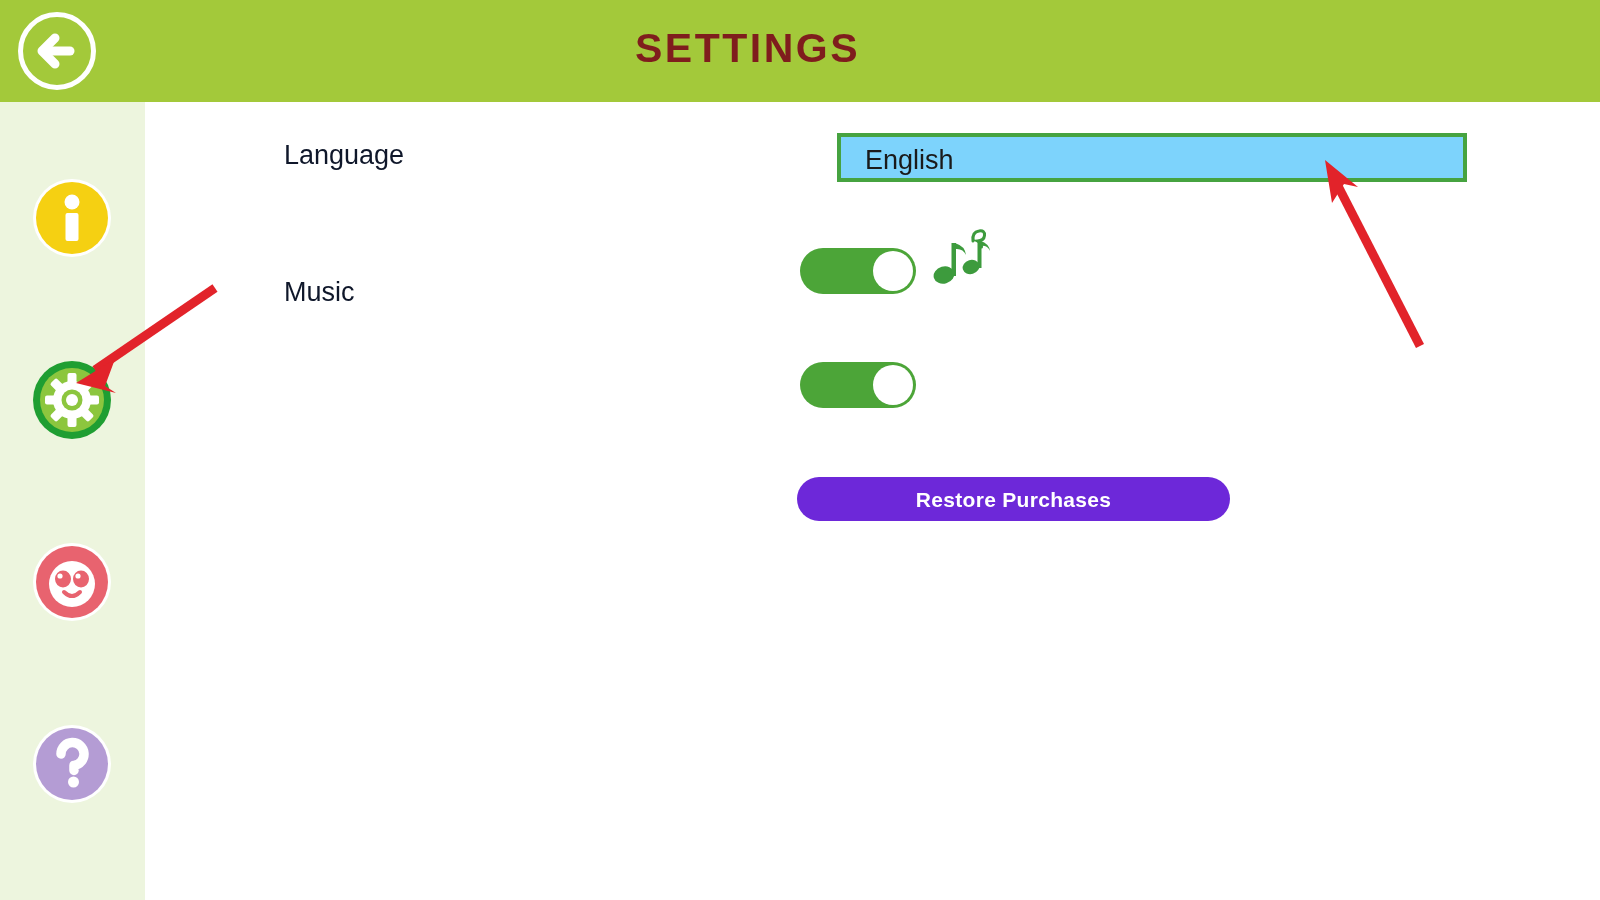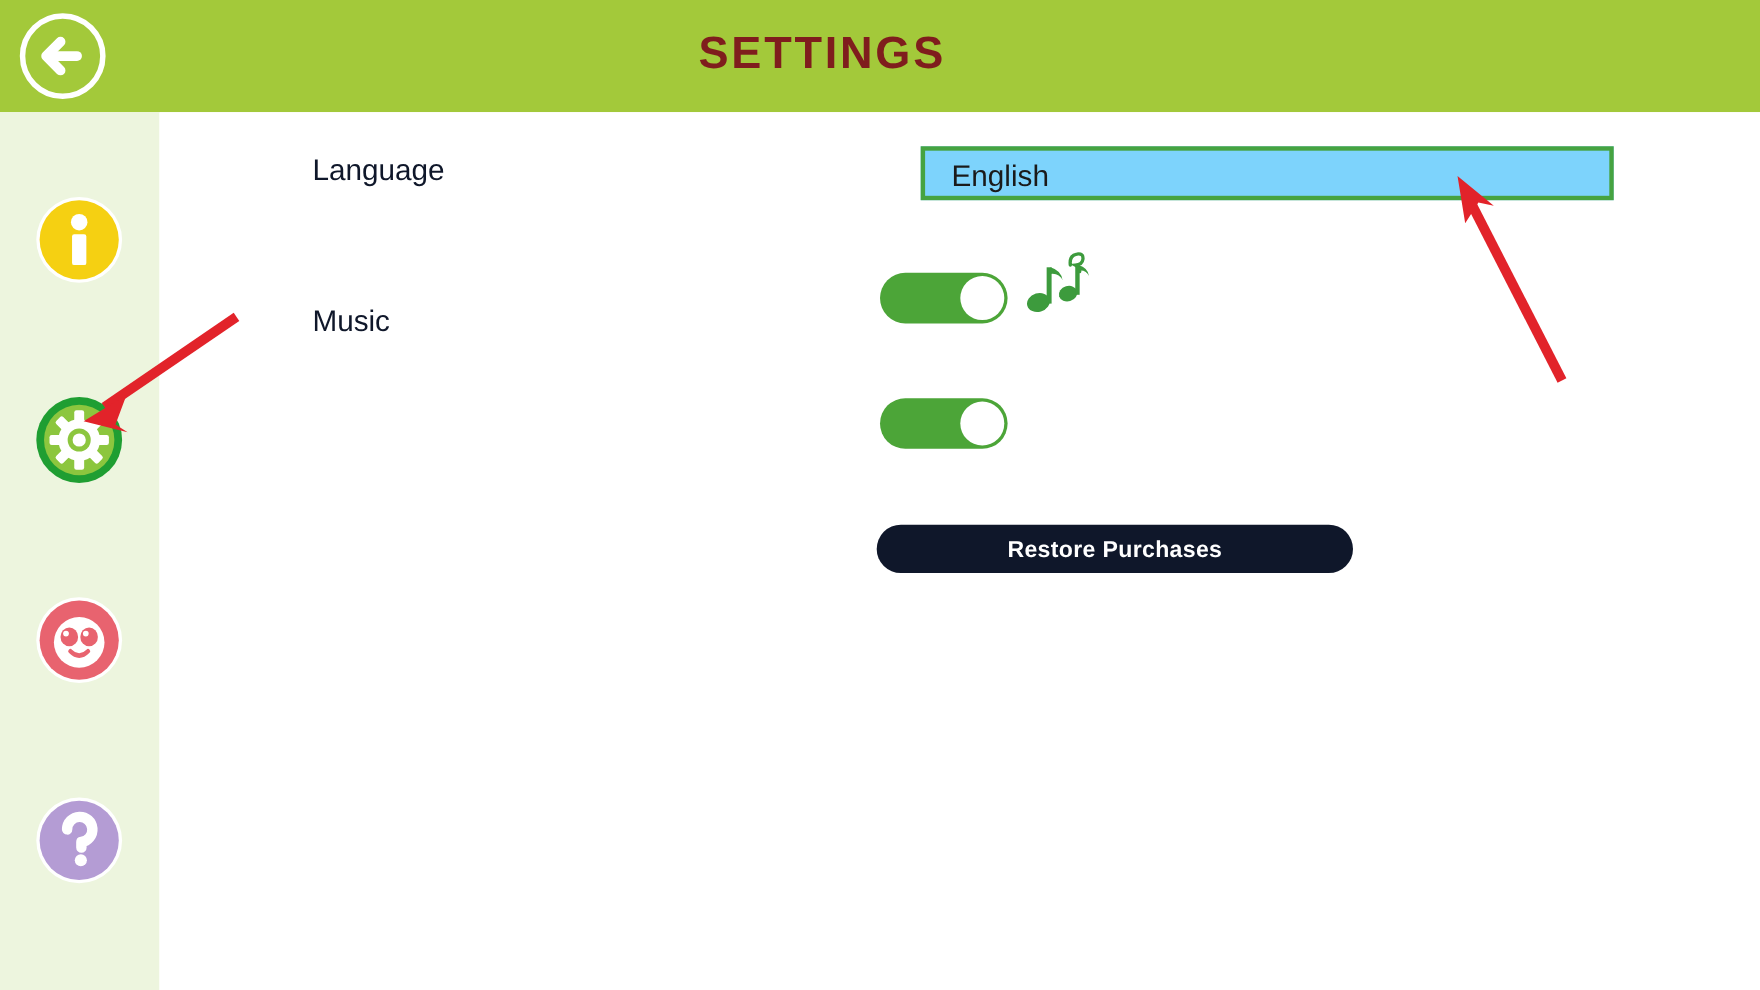--- a/index.html
+++ b/index.html
@@ -141,21 +141,21 @@
   }
 
   
   #restore-button {
     position: absolute;
     left: 652px;
     top: 375px;
     width: 433px;
     height: 44px;
     border-radius: 22px;
-    background: #0f172a;
+    background: #6d28d9;
     cursor: pointer;
   }
   #restore-label {
     position: absolute;
     left: 0; top: 11px;
     width: 433px;
     text-align: center;
     color: #ffffff;
     font-size: 21px;
     font-weight: bold;

